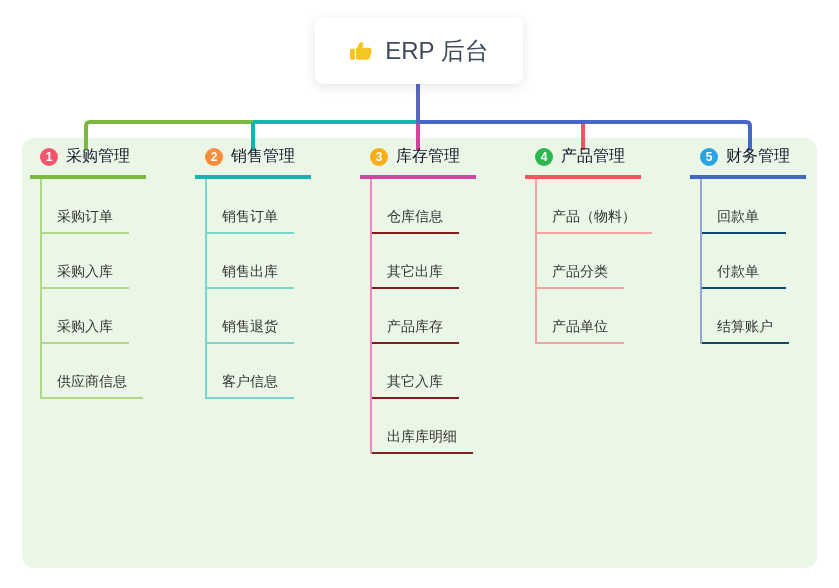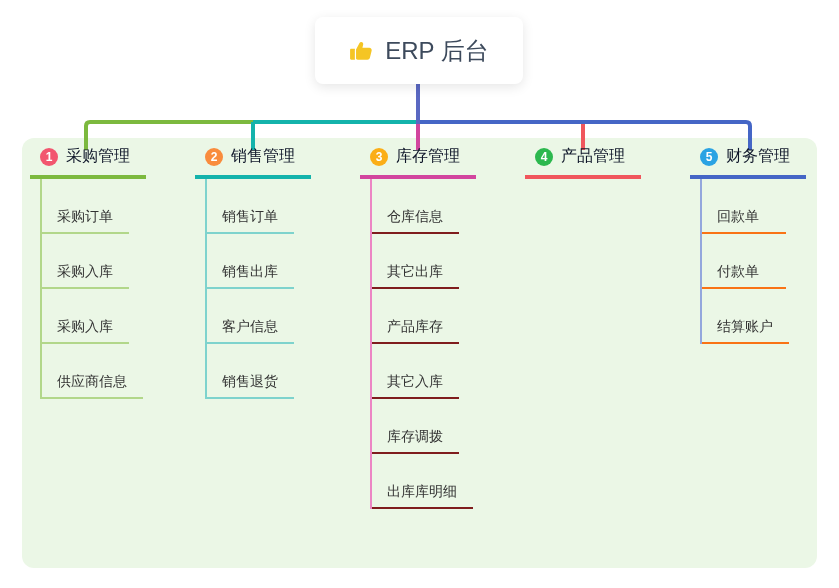--- a/index.html
+++ b/index.html
@@ -50,21 +50,21 @@
   .b3 .trunk { background:#ec86c4; }
   .b4 .trunk { background:#f7a2a2; }
   .b5 .trunk { background:#94a7dd; }
 
   .child { height:55px; width:fit-content; min-width:86px; display:flex;
     align-items:flex-end; padding:0 16px 6px 17px; cursor:pointer; }
   .b1 .child { border-bottom:2px solid #b2d78a; }
   .b2 .child { border-bottom:2px solid #7ed3cd; }
   .b3 .child { border-bottom:2px solid #7f1d1d; }
   .b4 .child { border-bottom:2px solid #f7a2a2; }
-  .b5 .child { border-bottom:2px solid #f97316; }
+  .b5 .child { border-bottom:2px solid #0c4a6e; }
   .child-label { font-size:14px; color:#333333; white-space:nowrap; }
 </style>
 </head>
 <body>
 
 <div class="stage">
 
   <div class="panel"></div>
 
   <svg class="connectors" viewBox="0 0 839 588" xmlns="http://www.w3.org/2000/svg">
@@ -113,24 +113,24 @@
     </div>
     <div class="children">
       <div class="trunk"></div>
       <div class="child">
           <span class="child-label">销售订单</span>
         </div>
       <div class="child">
           <span class="child-label">销售出库</span>
         </div>
       <div class="child">
-          <span class="child-label">客户信息</span>
+          <span class="child-label">销售退货</span>
         </div>
       <div class="child">
-          <span class="child-label">销售退货</span>
+          <span class="child-label">客户信息</span>
         </div>
     </div>
   </div>
 
   <div class="branch b3" style="left:360px">
     <div class="branch-title">
       <span class="badge">3</span>
       <span class="branch-title-label">库存管理</span>
     </div>
     <div class="children">
@@ -141,32 +141,41 @@
       <div class="child">
           <span class="child-label">其它出库</span>
         </div>
       <div class="child">
           <span class="child-label">产品库存</span>
         </div>
       <div class="child">
           <span class="child-label">其它入库</span>
         </div>
       <div class="child">
-          <span class="child-label">库存调拨</span>
-        </div>
-      <div class="child">
           <span class="child-label">出库库明细</span>
         </div>
     </div>
   </div>
 
   <div class="branch b4" style="left:525px">
     <div class="branch-title">
       <span class="badge">4</span>
       <span class="branch-title-label">产品管理</span>
+    </div>
+    <div class="children">
+      <div class="trunk"></div>
+      <div class="child">
+          <span class="child-label">产品（物料）</span>
+        </div>
+      <div class="child">
+          <span class="child-label">产品分类</span>
+        </div>
+      <div class="child">
+          <span class="child-label">产品单位</span>
+        </div>
     </div>
   </div>
 
   <div class="branch b5" style="left:690px">
     <div class="branch-title">
       <span class="badge">5</span>
       <span class="branch-title-label">财务管理</span>
     </div>
     <div class="children">
       <div class="trunk"></div>

